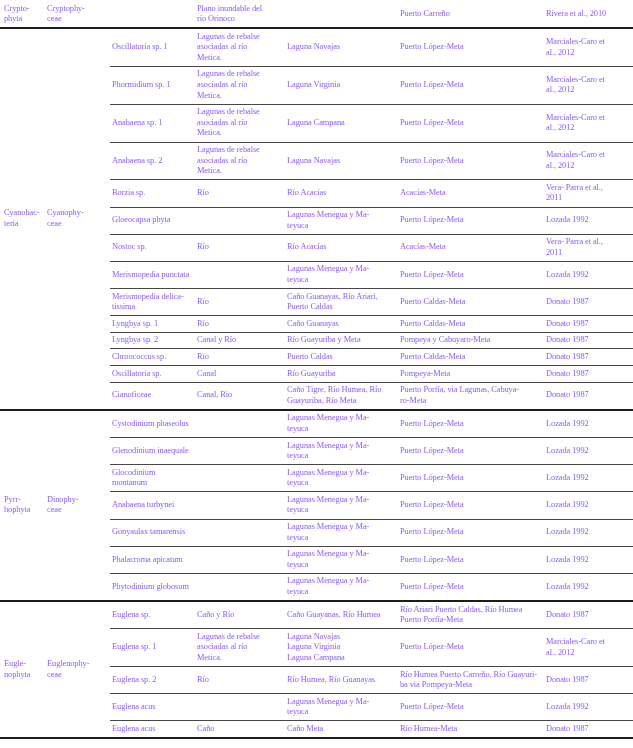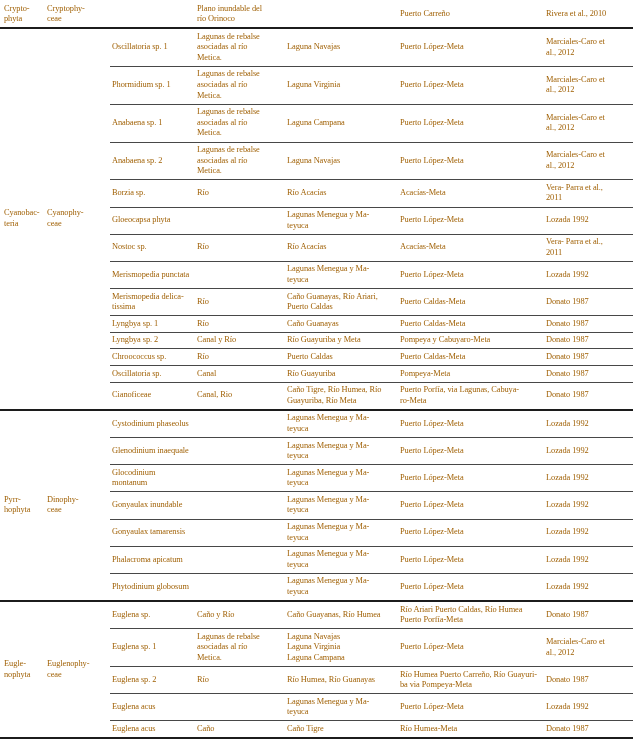--- a/index.html
+++ b/index.html
@@ -1,21 +1,21 @@
 <!DOCTYPE html>
 <html><head>
 <meta charset="utf-8">
 <style>
   html, body { margin: 0; padding: 0; background: #ffffff; }
   .page {
     width: 633px;
     min-height: 748px;
     background: #ffffff;
     font-family: "Liberation Serif", "DejaVu Serif", serif;
-    color: #a16207;
+    color: #8b5cf6;
     box-sizing: border-box;
     padding-top: 1px;
   }
   table.taxa {
     width: 633px;
     table-layout: fixed;
     border-collapse: collapse;
   }
   td {
     vertical-align: middle;
@@ -203,21 +203,21 @@
         </tr>
         <tr>
           <td class="species rowline"><span class="it">Glocodinium montanum</span><span></span></td>
           <td class="habitat rowline"></td>
           <td class="water rowline">Lagunas Menegua y Ma-
 teyuca</td>
           <td class="loc rowline">Puerto López-Meta</td>
           <td class="ref rowline"><span>Lozada 1992</span><span class="it"></span><span></span></td>
         </tr>
         <tr>
-          <td class="species rowline"><span class="it">Gonyaulax inundable</span><span></span></td>
+          <td class="species rowline"><span class="it">Anabaena turbynei</span><span></span></td>
           <td class="habitat rowline"></td>
           <td class="water rowline">Lagunas Menegua y Ma-
 teyuca</td>
           <td class="loc rowline">Puerto López-Meta</td>
           <td class="ref rowline"><span>Lozada 1992</span><span class="it"></span><span></span></td>
         </tr>
         <tr>
           <td class="species rowline"><span class="it">Gonyaulax tamarensis</span><span></span></td>
           <td class="habitat rowline"></td>
           <td class="water rowline">Lagunas Menegua y Ma-
@@ -277,19 +277,19 @@
           <td class="species rowline"><span class="it">Euglena acus</span><span></span></td>
           <td class="habitat rowline"></td>
           <td class="water rowline">Lagunas Menegua y Ma-
 teyuca</td>
           <td class="loc rowline">Puerto López-Meta</td>
           <td class="ref rowline"><span>Lozada 1992</span><span class="it"></span><span></span></td>
         </tr>
         <tr>
           <td class="species sect"><span class="it">Euglena acus</span><span></span></td>
           <td class="habitat sect">Caño</td>
-          <td class="water sect">Caño Tigre</td>
+          <td class="water sect">Caño Meta</td>
           <td class="loc sect">Río Humea-Meta</td>
           <td class="ref sect"><span>Donato 1987</span><span class="it"></span><span></span></td>
         </tr>
       </tbody>
   </table>
 </div>
 
 </body></html>

